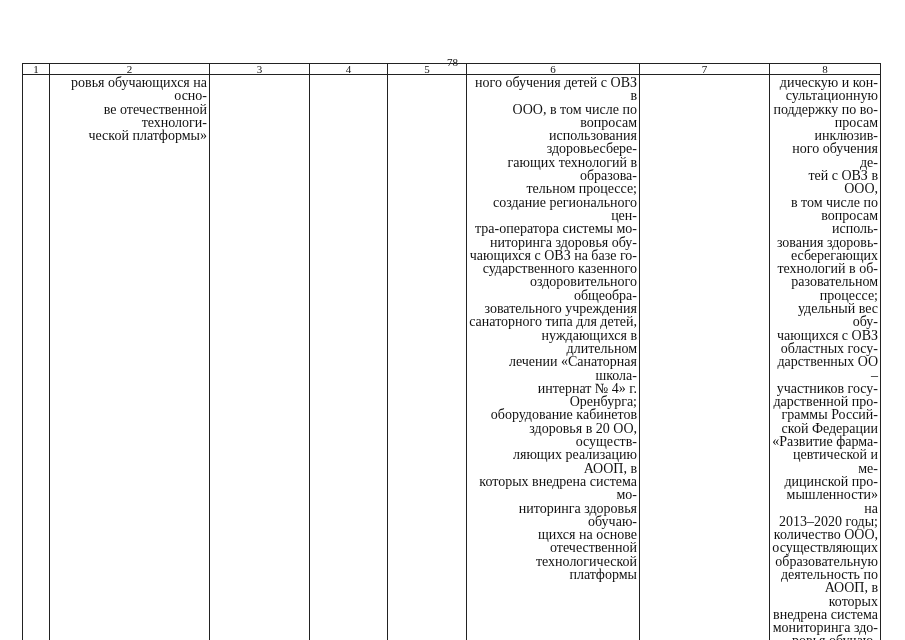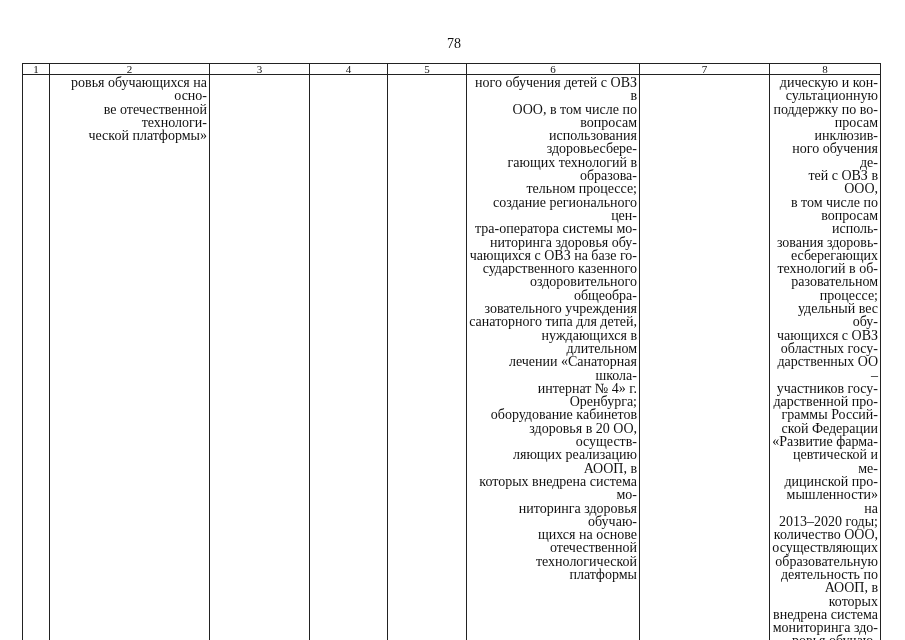--- a/index.html
+++ b/index.html
@@ -2,21 +2,21 @@
 <html><head>
 <meta charset="utf-8">
 <style>
   html, body { margin: 0; padding: 0; }
   body {
     width: 905px; height: 640px; background: #ffffff; position: relative;
     font-family: "Liberation Serif", "DejaVu Serif", serif; color: #111;
     overflow: hidden;
   }
   .page-number {
-    position: absolute; top: 36px; left: 447px; font-size: 14px;
+    position: absolute; top: 56px; left: 447px; font-size: 11px;
   }
   table.doc-table {
     position: absolute; left: 22px; top: 63px;
     border-collapse: collapse; table-layout: fixed;
     width: 858px;
   }
   table.doc-table th, table.doc-table td {
     border: 1px solid #222; padding: 0 2px; vertical-align: top;
   }
   table.doc-table th {

